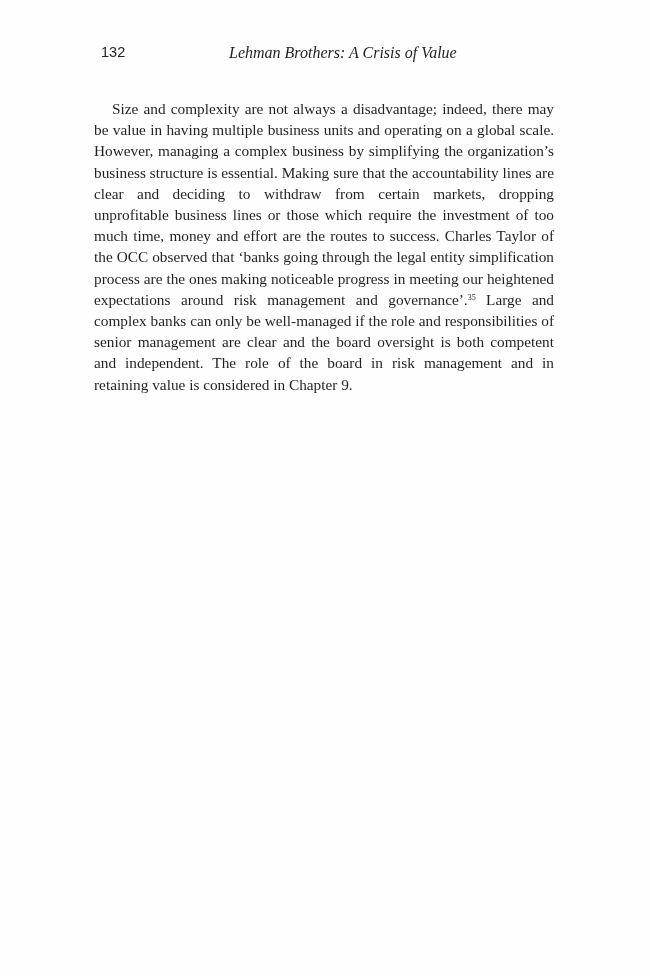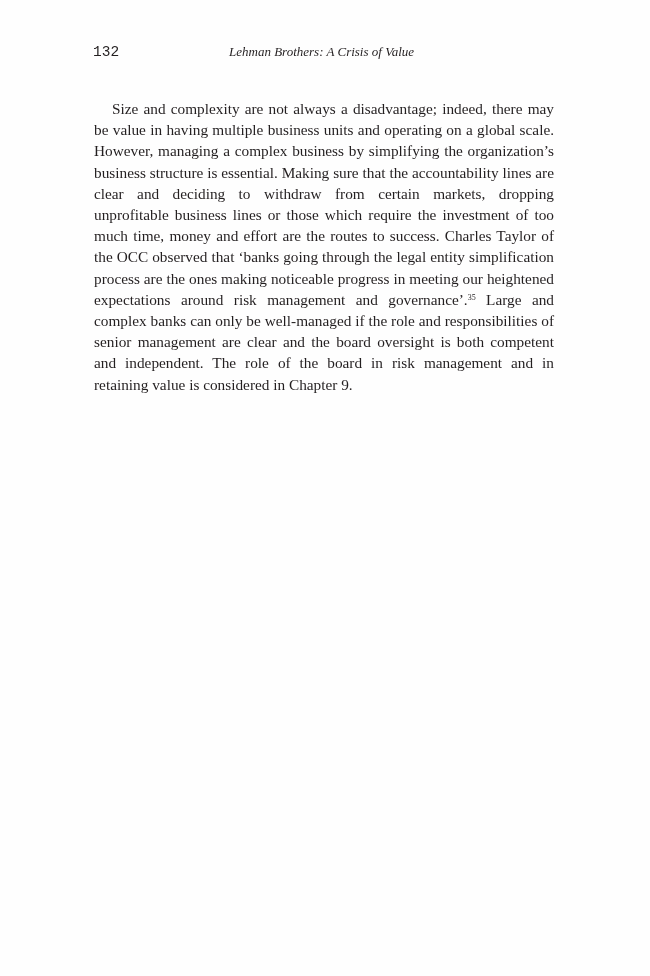--- a/index.html
+++ b/index.html
@@ -1,21 +1,21 @@
 <!DOCTYPE html>
 <html><head>
   <meta charset="utf-8">
   <style>
     html, body { margin: 0; padding: 0; background: #ffffff; }
     body { width: 650px; height: 976px; position: relative; overflow: hidden;
       font-family: "DejaVu Serif", "Liberation Serif", serif; color: #231f20; }
     .page { position: absolute; left: 0; top: 0; width: 650px; height: 976px; background: #fefefe; }
     .running-head { position: absolute; top: 44px; left: 85px; width: 478px; height: 20px; }
-    .folio { position: absolute; left: 8px; top: 0; font-family: Liberation Mono, monospace; font-size: 14.5px; }
-    .running-title { position: absolute; left: 144px; top: 0; font-family: "Liberation Serif", serif; font-style: italic; font-size: 13px; }
+    .folio { position: absolute; left: 16px; top: 0; font-family: Liberation Sans, sans-serif; font-size: 14.5px; }
+    .running-title { position: absolute; left: 144px; top: 0; font-family: "Liberation Serif", serif; font-style: italic; font-size: 16px; }
     .body-text { position: absolute; left: 85px; top: 89px; width: 478px;
       font-family: "Liberation Serif", serif; font-size: 15.3px; line-height: 21.2px;
       text-align: justify; margin: 0; }
     .body-text p { margin: 9px; text-indent: 18px; text-align: justify; }
     sup { font-size: 8px; vertical-align: 5px; line-height: 0; }
   </style>
 </head>
 <body>
 
 <div class="page">

